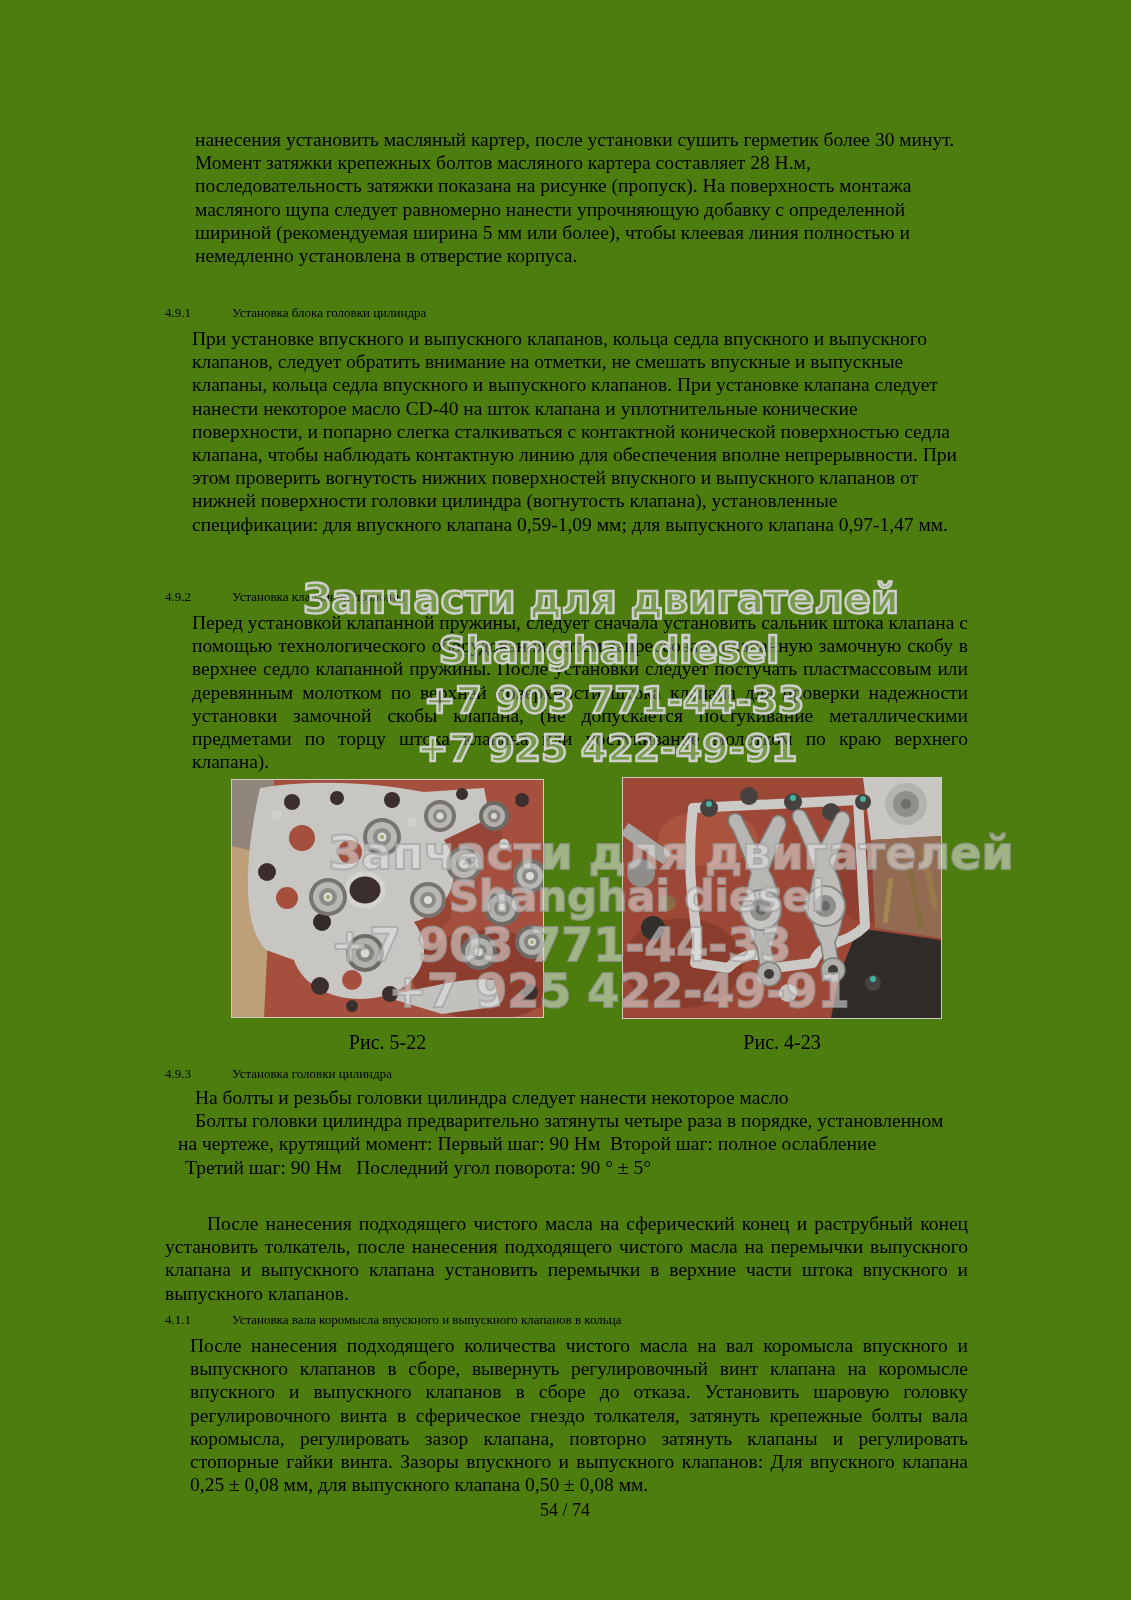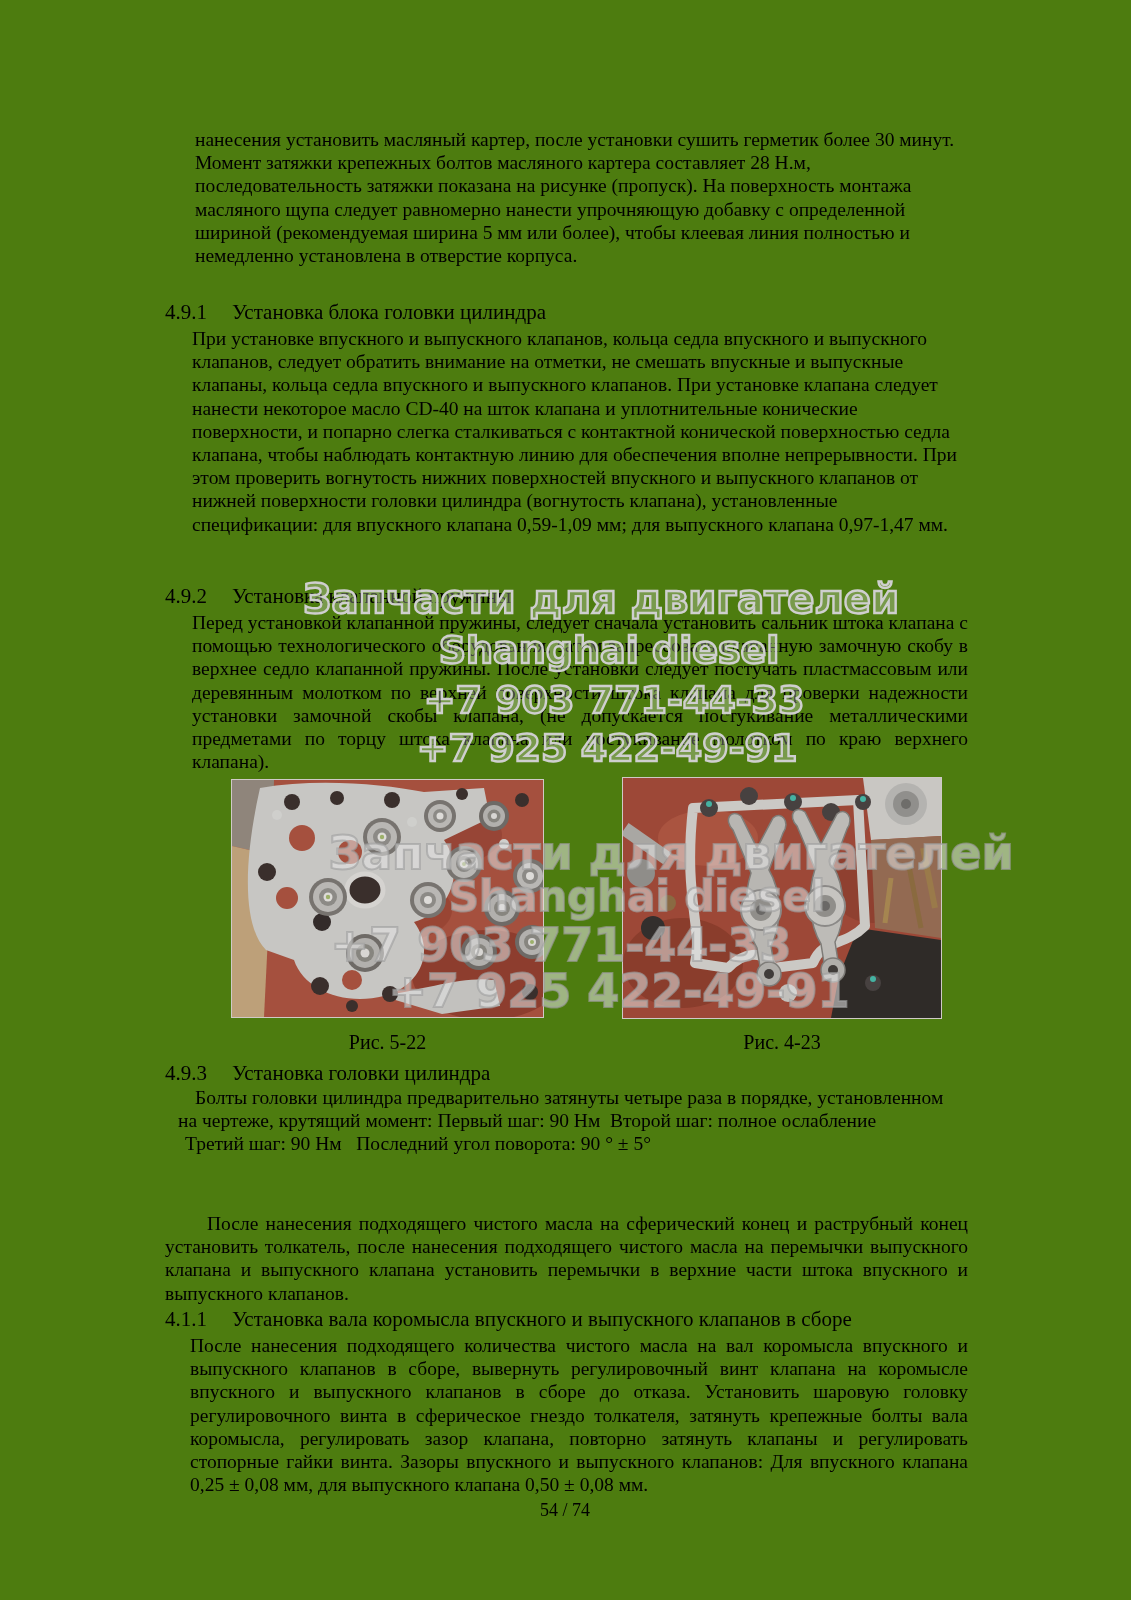--- a/index.html
+++ b/index.html
@@ -8,21 +8,21 @@
     background:#4d7c0f; overflow:hidden;
     font-family:"Liberation Serif", serif; color:#000;
   }
   .para {
     position:absolute; margin:0;
     font-size:19.5px; line-height:23.2px;
   }
   .justify { text-align:justify; }
   .heading {
     position:absolute; display:flex; margin:0;
-    font-size:21px; line-height:23.2px; font-weight:normal;
+    font-size:13px; line-height:23.2px; font-weight:normal;
   }
   .heading .num { width:67px; flex:0 0 67px; }
   .h491 { top:301px; left:165px; }
   .b491 { top:327px; left:192px; width:776px; }
   .h492 { top:585px; left:165px; }
   .b492 { top:611px; left:192px; width:776px; }
   .h493 { top:1062px; left:165px; }
   .lines493 { position:absolute; top:1086px; left:178px; width:800px; }
   .lines493 .sec-line { font-size:19.5px; line-height:23.2px; white-space:pre; }
   .lines493 .indent17 { padding-left:17px; }
@@ -247,30 +247,31 @@
   </div>
 
   <p class="caption cap-left">Рис. 5-22</p>
   <p class="caption cap-right">Рис. 4-23</p>
 
   <div class="heading h493">
     <span class="num">4.9.3</span>
     <span class="ttl">Установка головки цилиндра</span>
   </div>
   <div class="lines493">
+    <div class="sec-line indent17">На болты и резьбы головки цилиндра следует нанести некоторое масло</div>
     <div class="sec-line indent17">Болты головки цилиндра предварительно затянуты четыре раза в порядке, установленном</div>
     <div class="sec-line">на чертеже, крутящий момент: Первый шаг: 90 Нм  Второй шаг: полное ослабление</div>
     <div class="sec-line indent7">Третий шаг: 90 Нм   Последний угол поворота: 90 ° ± 5°</div>
   </div>
 
   <p class="para b494 justify">После нанесения подходящего чистого масла на сферический конец и раструбный конец установить толкатель, после нанесения подходящего чистого масла на перемычки выпускного клапана и выпускного клапана установить перемычки в верхние части штока впускного и выпускного клапанов.</p>
 
   <div class="heading h411">
     <span class="num">4.1.1</span>
-    <span class="ttl">Установка вала коромысла впускного и выпускного клапанов в сборе</span>
+    <span class="ttl">Установка вала коромысла впускного и выпускного клапанов в кольца</span>
   </div>
   <p class="para b411 justify">После нанесения подходящего количества чистого масла на вал коромысла впускного и выпускного клапанов в сборе, вывернуть регулировочный винт клапана на коромысле впускного и выпускного клапанов в сборе до отказа. Установить шаровую головку регулировочного винта в сферическое гнездо толкателя, затянуть крепежные болты вала коромысла, регулировать зазор клапана, повторно затянуть клапаны и регулировать стопорные гайки винта. Зазоры впускного и выпускного клапанов: Для впускного клапана 0,25 ± 0,08 мм, для выпускного клапана 0,50 ± 0,08 мм.</p>
 
   <p class="footer">54 / 74</p>
 
   <div class="wm-line wm1 wm1-l1">Запчасти для двигателей</div>
   <div class="wm-line wm1 wm1-l2">Shanghai diesel</div>
   <div class="wm-line wm1 wm1-l3">+7 903 771-44-33</div>
   <div class="wm-line wm1 wm1-l4">+7 925 422-49-91</div>
 

